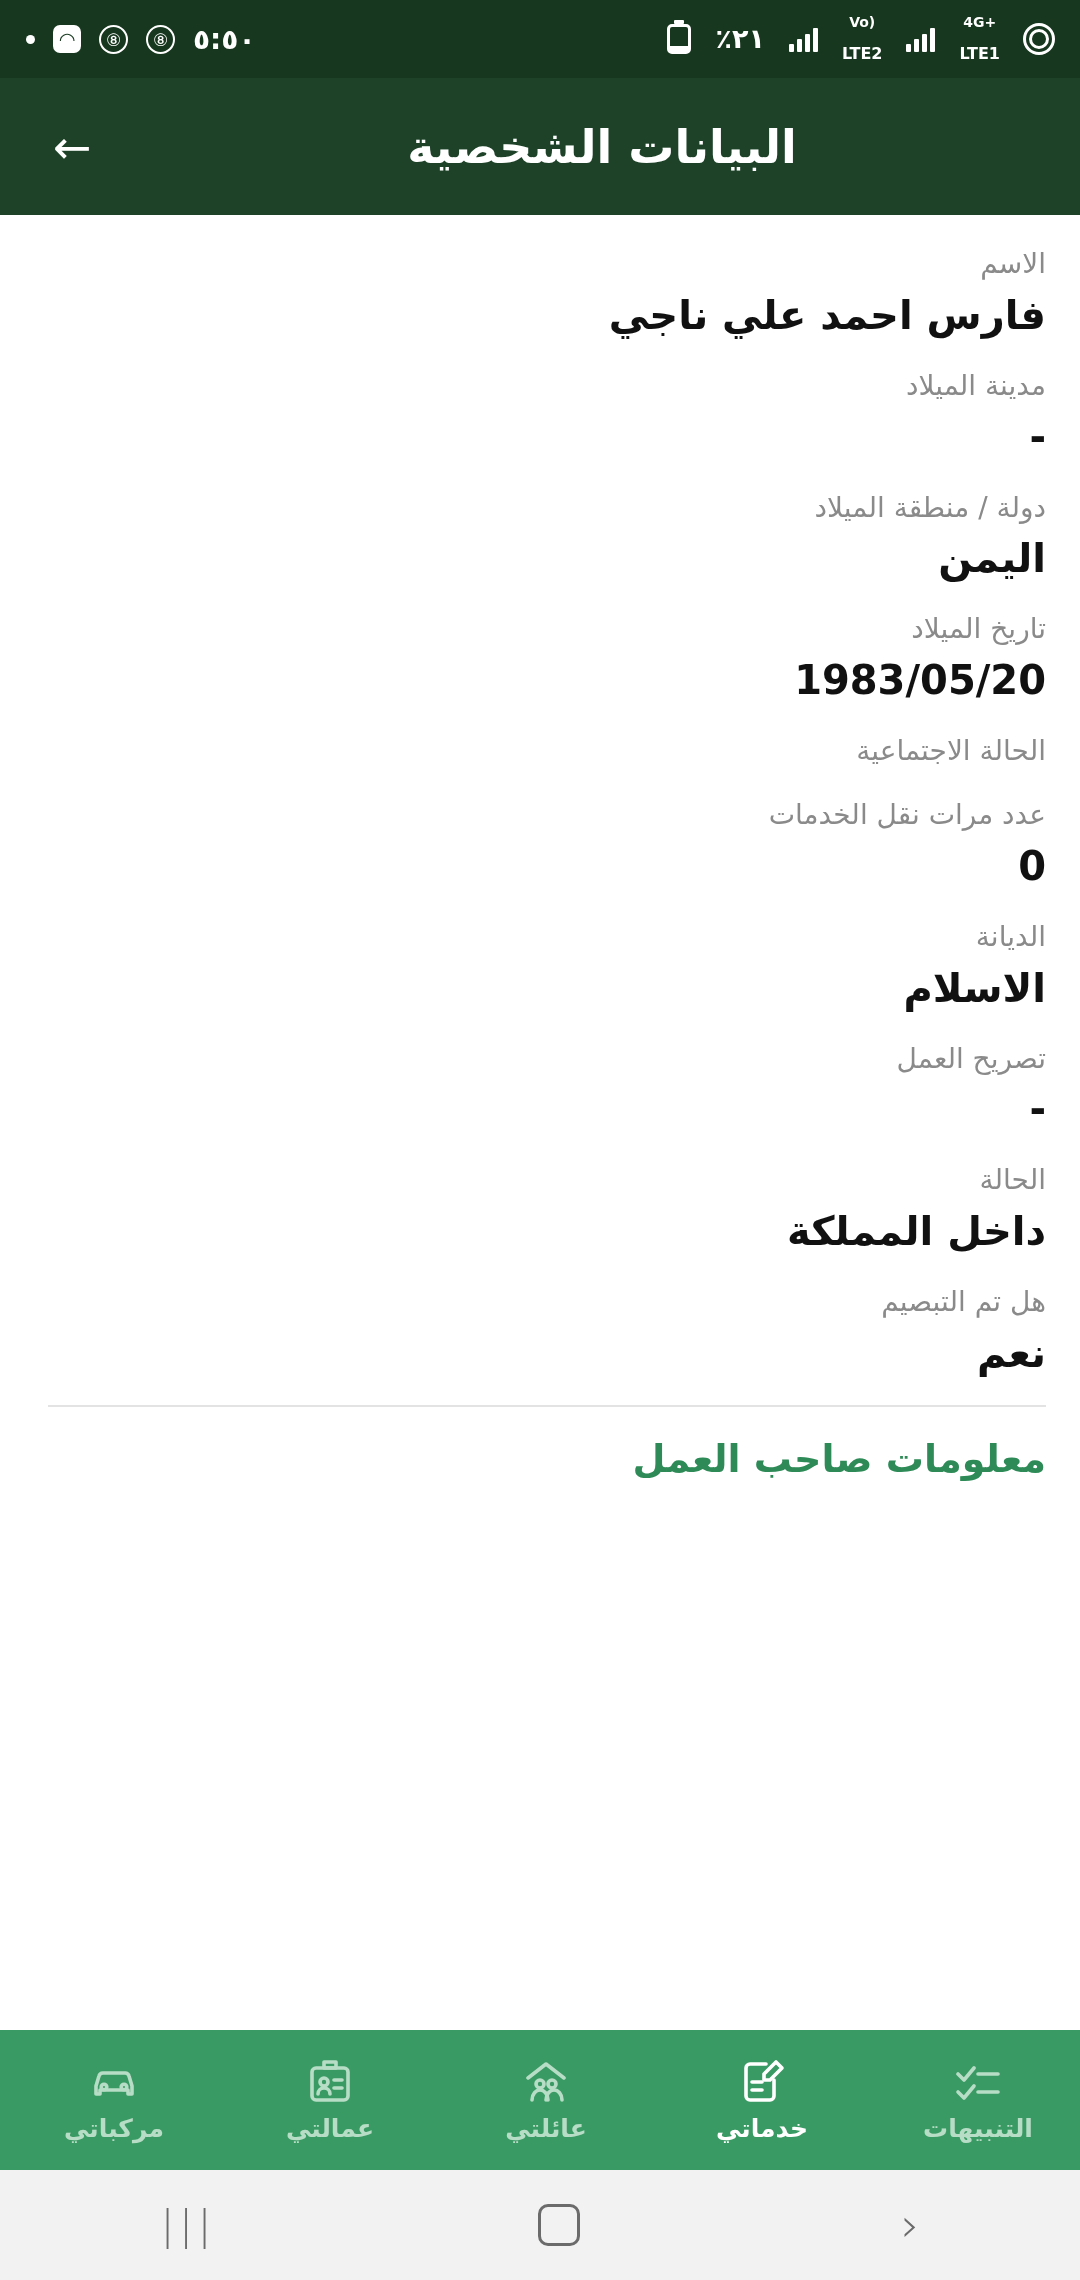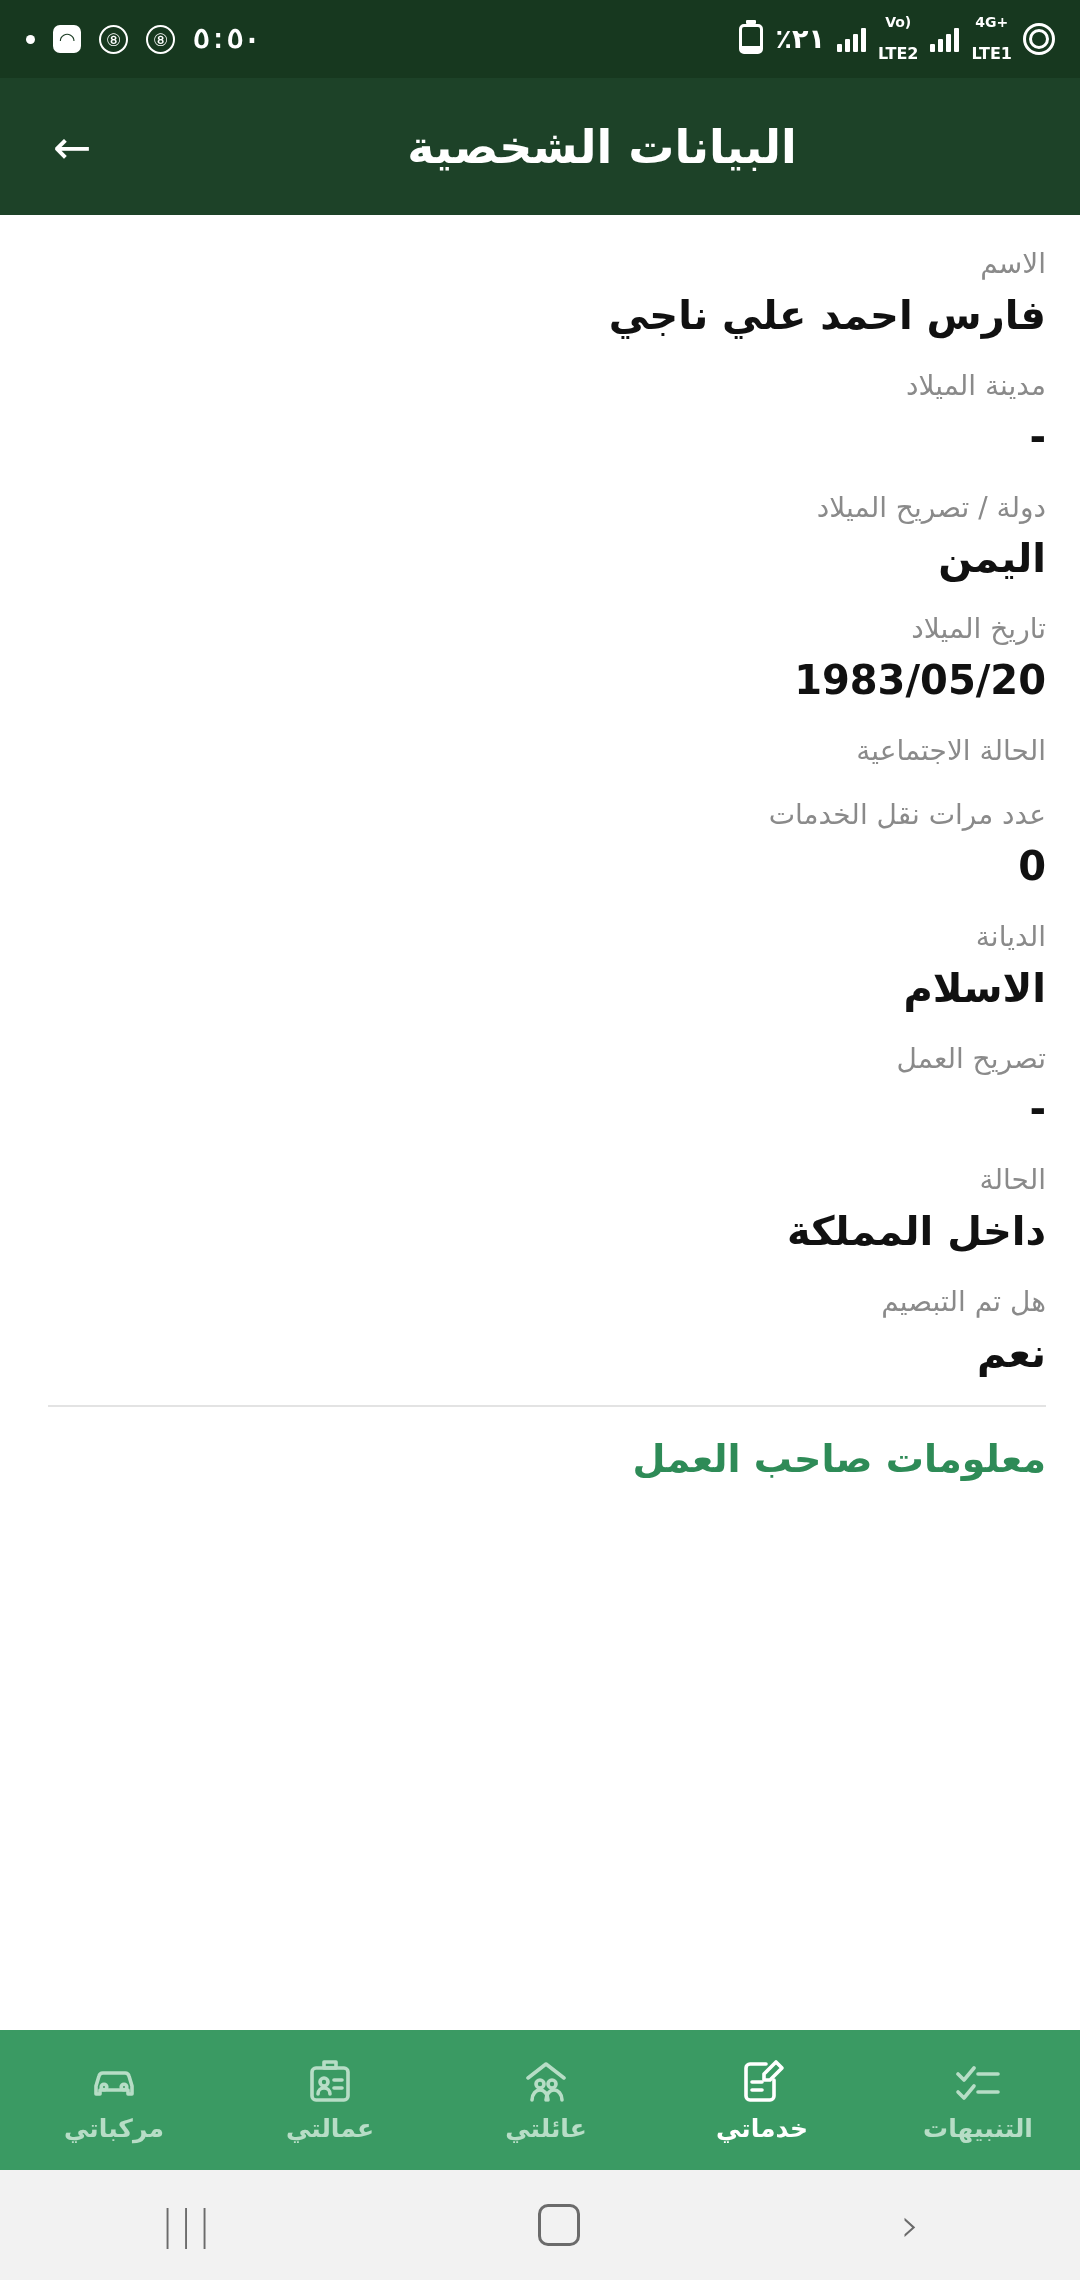--- a/index.html
+++ b/index.html
@@ -28,21 +28,21 @@
     display: flex;
     align-items: center;
     justify-content: space-between;
     padding: 0 26px;
     font-size: 26px;
     flex: none;
   }
   .sb-left, .sb-right {
     display: flex;
     align-items: center;
-    gap: 12px;
+    gap: 24px;
   }
   .sb-left { direction: ltr; }
   .sb-right { direction: ltr; gap: 18px; }
   .battery-ico {
     display: inline-block;
     width: 24px; height: 30px;
     border: 3px solid #ffffff;
     border-radius: 5px;
     position: relative;
     background: linear-gradient(to top, #ffffff 22%, transparent 22%);
@@ -83,21 +83,21 @@
     width: 28px; height: 28px; border-radius: 7px;
     background: #ffffff; color: #17381f;
     font-size: 19px; line-height: 28px; text-align: center;
     font-weight: 700;
   }
   .circle-ico {
     width: 29px; height: 29px; border-radius: 50%;
     border: 2px solid #ffffff; color: #ffffff;
     font-size: 17px; line-height: 26px; text-align: center;
   }
-  .clock { font-size: 28px; font-weight: 600; letter-spacing: 0.5px; font-family: Liberation Mono, monospace; }
+  .clock { font-size: 28px; font-weight: 600; letter-spacing: 0.5px; }
   .cast-ico {
     width: 30px; height: 30px; position: relative;
   }
   .cast-ico::before, .cast-ico::after {
     content: "";
     position: absolute;
     border: 3px solid #ffffff;
     border-radius: 50%;
     left: 50%; top: 50%;
     transform: translate(-50%,-50%);
@@ -269,21 +269,21 @@
       <div class="field-label">الاسم</div>
       <div class="field-value">فارس احمد علي ناجي</div>
     </div>
 
     <div class="field">
       <div class="field-label">مدينة الميلاد</div>
       <div class="field-value">-</div>
     </div>
 
     <div class="field">
-      <div class="field-label">دولة / تصريح الميلاد</div>
+      <div class="field-label">دولة / منطقة الميلاد</div>
       <div class="field-value">اليمن</div>
     </div>
 
     <div class="field">
       <div class="field-label">تاريخ الميلاد</div>
       <div class="field-value ltr">1983/05/20</div>
     </div>
 
     <div class="field">
       <div class="field-label">الحالة الاجتماعية</div>

